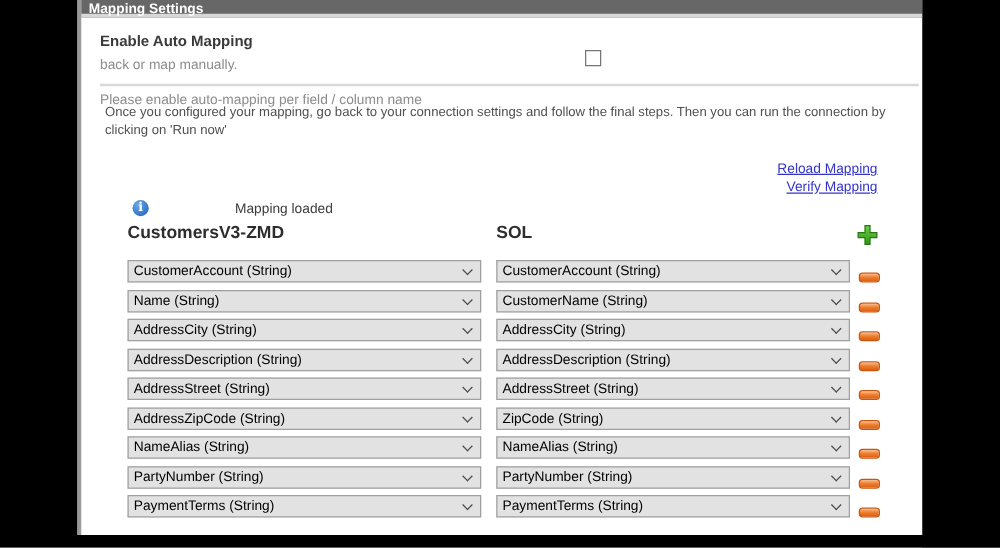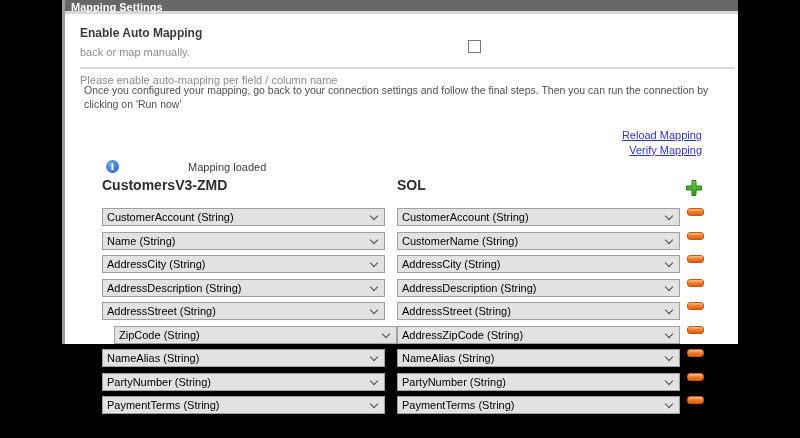--- a/index.html
+++ b/index.html
@@ -4,21 +4,21 @@
 <style>
   * { margin:0; padding:0; box-sizing:border-box; }
   html,body { width:800px; height:438px; }
   body {
     position:relative;
     background:#000;
     font-family:"Liberation Sans", sans-serif;
     overflow:hidden;
   }
   .frame {
-    position:absolute; left:62px; top:0; width:676px; height:344px;
+    position:absolute; left:62px; top:0; width:676px; height:428px;
     background:#fff;
     border-left:3px solid #9a9a9a;
   }
   .titlebar {
     height:14px; background:#676767; border-bottom:3px solid #d8d8d8;
     color:#fff; font-size:11px; font-weight:bold; line-height:14px;
     padding-left:6px;
   }
   .abs { position:absolute; }
   .section-heading { left:15px; top:26px; font-size:12px; font-weight:bold; color:#3a3a3a; }
@@ -35,21 +35,21 @@
     background:radial-gradient(circle at 35% 30%, #6aa8e8, #1d5bb8);
     color:#fff; font-size:10px; font-weight:bold; font-family:"DejaVu Serif", serif;
     display:flex; align-items:center; justify-content:center; line-height:13px;
   }
   .status-text { font-size:11px; color:#3c3c3c;padding-left:48px; }
   .col-header { top:177px; font-size:14px; font-weight:bold; color:#2d2d2d; }
   .src-header { left:37px; }
   .tgt-header { left:332px; }
   .add-btn { left:620px; top:179px; width:18px; height:18px; cursor:pointer; }
   .rows { left:37px; top:208px; display:flex; flex-direction:column; row-gap:5.5px; }
-  .map-row { display:flex; align-items:flex-start; }
+  .map-row { display:flex; align-items:flex-end; }
   .combo {
     position:relative; width:283px; height:18px;
     background:#e2e2e2; border:1px solid #a0a0a0;
     display:flex; align-items:center;
     padding:0 18px 0 4px; font-size:11px; color:#000;
     white-space:nowrap; overflow:hidden; cursor:default;
   }
   .combo.target { margin-left:12px; }
   .chev {
     position:absolute; right:7px; top:4px; width:6px; height:6px;
@@ -162,26 +162,26 @@
       <span class="chev"></span>
     </div>
     <div class="combo target">
       <span>AddressStreet (String)</span>
       <span class="chev"></span>
     </div>
     <div class="remove-btn" title=""></div>
   </div>
 
   <div class="map-row">
+    <div class="combo source">
+      <span>AddressZipCode (String)</span>
+      <span class="chev"></span>
+    </div>
     <div class="combo target">
       <span>ZipCode (String)</span>
-      <span class="chev"></span>
-    </div>
-    <div class="combo source">
-      <span>AddressZipCode (String)</span>
       <span class="chev"></span>
     </div>
     <div class="remove-btn" title=""></div>
   </div>
 
   <div class="map-row">
     <div class="combo source">
       <span>NameAlias (String)</span>
       <span class="chev"></span>
     </div>

